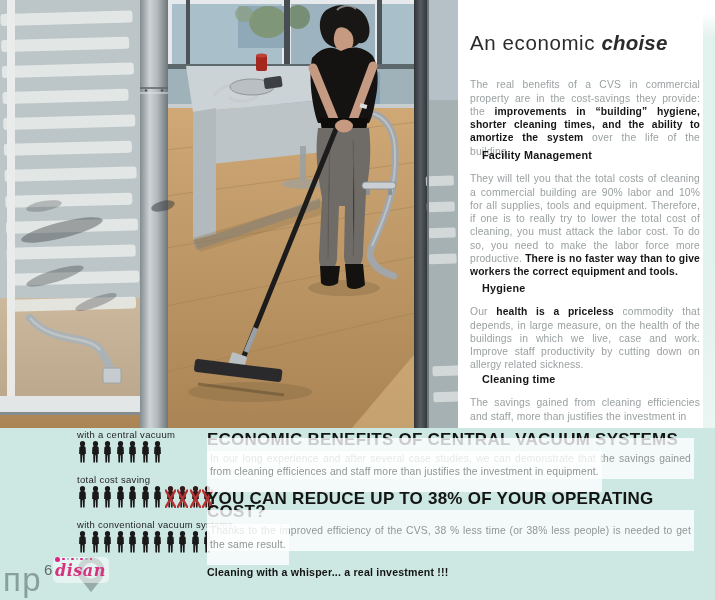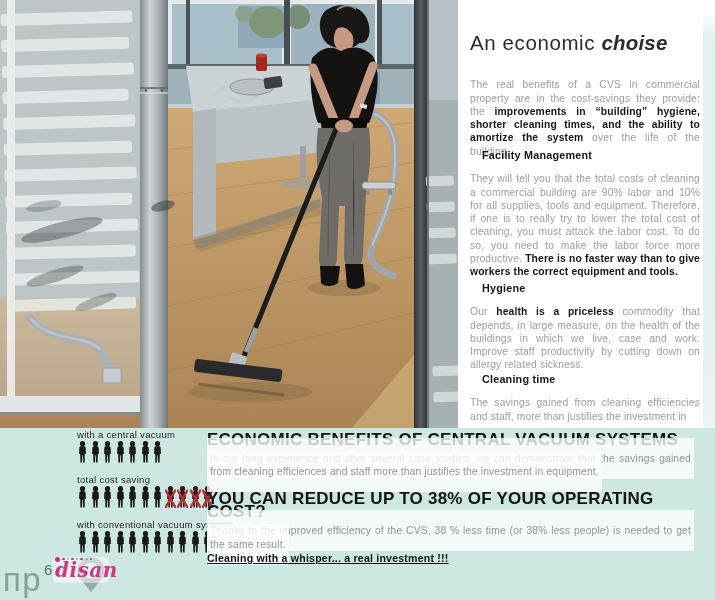--- a/index.html
+++ b/index.html
@@ -32,34 +32,34 @@
   .picto-label{font-size:9.5px;color:#1f1f1f;letter-spacing:.3px;line-height:11px;margin-bottom:1px;}
   .picto-row{height:22px;margin-bottom:11px;white-space:nowrap;}
   .picto-row svg{display:inline-block;width:11px;height:22px;margin-right:1.5px;fill:#191919;}
   .picto-row svg.crossed{fill:#35191a;}
   
   .benefits{position:absolute;left:207px;top:433px;width:487px;font-size:10.3px;line-height:13.6px;color:#8f9695;letter-spacing:.15px;}
   .benefits h3{margin:0 0 5px 0;font-size:17px;font-weight:bold;color:#141414;letter-spacing:.25px;}
   .benefits .p{margin:0;text-align:justify;}
   .benefits .gap{height:13px;}
   .hl{background:rgba(255,255,255,.78);padding:15px 3px;box-decoration-break:clone;-webkit-box-decoration-break:clone;}
-  .tagline{font-weight:bold;color:#141414;margin-top:1px;font-size:10.6px;letter-spacing:.2px;text-decoration:underline;}
+  .tagline{font-weight:bold;color:#141414;margin-top:15px;font-size:10.6px;letter-spacing:.2px;}
   
   .watermark{position:absolute;left:3px;top:553px;display:flex;align-items:flex-end;
     color:rgba(124,146,142,.85);font-size:33px;letter-spacing:1.5px;line-height:40px;z-index:5;pointer-events:none;gap:33px;}
   .watermark .pin{margin:1px -1px 0 -1px;}
   .disan{position:absolute;left:55px;top:556px;z-index:6;}
   .disan .backdrop{position:absolute;left:-2px;top:1px;width:56px;height:26px;background:rgba(255,255,255,.5);border-radius:5px;}
   .disan .dots{position:relative;height:6px;display:flex;align-items:center;}
   .disan .dots i{display:block;border-radius:50%;margin-right:2px;}
   .disan .d-big{width:5px;height:5px;background:#e0218a;}
   .disan .d-s1{width:2.6px;height:2.6px;background:#e0218a;}
   .disan .d-s2{width:2.6px;height:2.6px;background:#9db0ad;}
   .disan .word{position:relative;font-family:"DejaVu Serif",serif;font-style:italic;font-weight:bold;
-    font-size:20px;color:#d6327f;line-height:17px;letter-spacing:.5px;}
+    font-size:16px;color:#d6327f;line-height:17px;letter-spacing:.5px;}
   .logo-num{position:absolute;left:44px;top:561px;z-index:6;font-size:15px;color:#5f6a68;}
 </style>
 </head>
 <body>
 
 <div class="page">
 
   <div class="photo">
     <svg width="458" height="428" viewBox="0 0 458 428">
       <defs>

